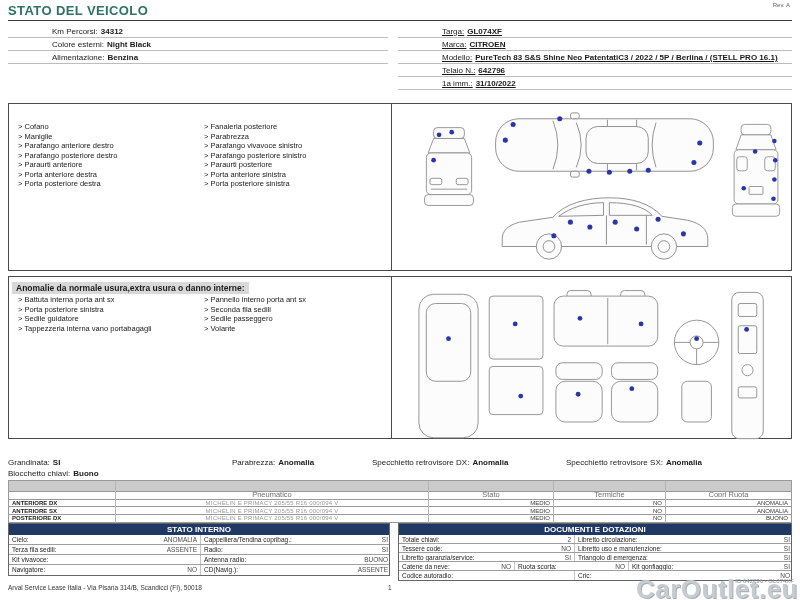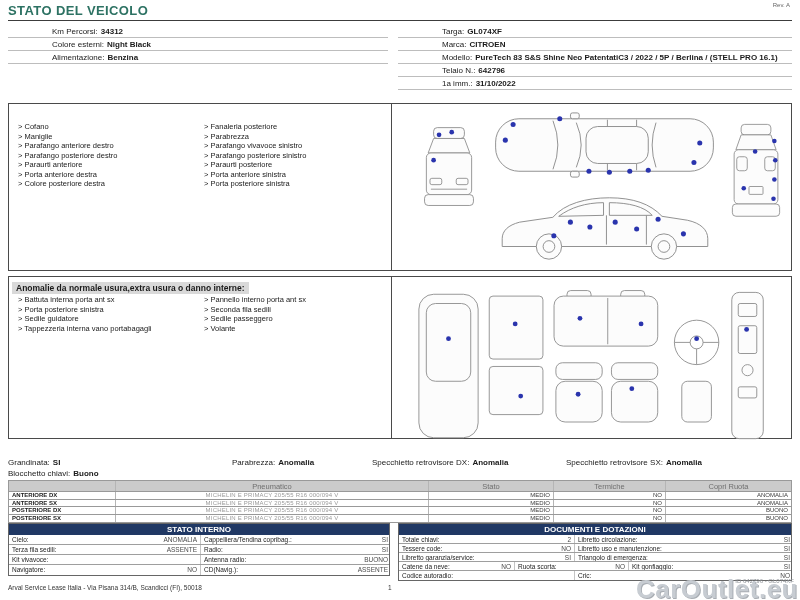--- a/index.html
+++ b/index.html
@@ -8,21 +8,21 @@
           font-family:"Liberation Sans", sans-serif; color:#1a1a1a; overflow:hidden; }
 
   
   .hdr-title { position:absolute; left:8px; top:3px; font-size:13px; font-weight:bold;
                color:#2d7263; letter-spacing:.4px; }
   .hdr-rev   { position:absolute; right:10px; top:2px; font-size:6px; color:#666; }
   .hdr-rule  { position:absolute; left:8px; right:8px; top:20px; border-top:1.5px solid #3c3c3c; }
 
   
   .info-left  { position:absolute; left:8px;  top:25px; width:380px; }
-  .info-right { position:absolute; left:398px; top:25px; width:394px; }
+  .info-right { position:absolute; left:398px; top:25px; width:394px;text-decoration:underline; }
   .info-row { display:block; border-bottom:1px solid #bdbdbd; padding:1.5px 2px 1px 2px;
               font-size:8px; line-height:9.5px; }
   .info-row .lbl { margin-right:3px;margin-left:42px; }
   .info-row .val { font-weight:bold; }
 
   
   .box { position:absolute; left:8px; right:8px; border:1px solid #4a4a4a; }
   #box-external { top:103px; height:168px; }
   #box-internal { top:276px; height:163px; }
   .box-title { display:inline-block; margin:3px 0 0 3px; padding:1px 4px; background:#d9d9d9;
@@ -50,21 +50,21 @@
   #sum-parabrezza { left:224px; top:0; }
   #sum-dx { left:364px; top:0; }
   #sum-sx { left:558px; top:0; }
   #sum-blocchetto { left:0; top:11px; }
 
   
   .tyres { position:absolute; left:8px; right:8px; top:480px; border:1px solid #999; }
   .trow { display:grid; grid-template-columns:107px 1fr 125px 112px 125px;
           border-bottom:1px solid #999; }
   .trow:last-child { border-bottom:none; }
-  .trow > div { border-right:1px solid #b5b5b5; padding:0 3px; overflow:hidden; white-space:nowrap; }
+  .trow > div { border-right:1px solid #b5b5b5; padding:8px 3px; overflow:hidden; white-space:nowrap; }
   .trow > div:last-child { border-right:none; }
   .thead { background:#cbcbcb; height:11px; line-height:11px; }
   .thead div { text-align:center; color:#6f6f6f; font-size:7.5px; }
   .tdata { height:7.5px; line-height:7.5px; font-size:6px; }
   .tdata .pos  { font-weight:bold; color:#222; }
   .tdata .spec { text-align:center; color:#9a9a9a; letter-spacing:.2px; }
   .tdata .rv   { text-align:right; color:#3a3a3a; }
 
   
   .btable { position:absolute; top:523px; border:1px solid #666; }
@@ -130,21 +130,21 @@
 
   <div class="box" id="box-external">
     <div class="box-lists">
       <div class="list-col">
         <div class="anomaly">Cofano</div>
         <div class="anomaly">Maniglie</div>
         <div class="anomaly">Parafango anteriore destro</div>
         <div class="anomaly">Parafango posteriore destro</div>
         <div class="anomaly">Paraurti anteriore</div>
         <div class="anomaly">Porta anteriore destra</div>
-        <div class="anomaly">Colore posteriore destra</div>
+        <div class="anomaly">Porta posteriore destra</div>
       </div>
       <div class="list-col">
         <div class="anomaly">Fanaleria posteriore</div>
         <div class="anomaly">Parabrezza</div>
         <div class="anomaly">Parafango vivavoce sinistro</div>
         <div class="anomaly">Parafango posteriore sinistro</div>
         <div class="anomaly">Paraurti posteriore</div>
         <div class="anomaly">Porta anteriore sinistra</div>
         <div class="anomaly">Porta posteriore sinistra</div>
       </div>

